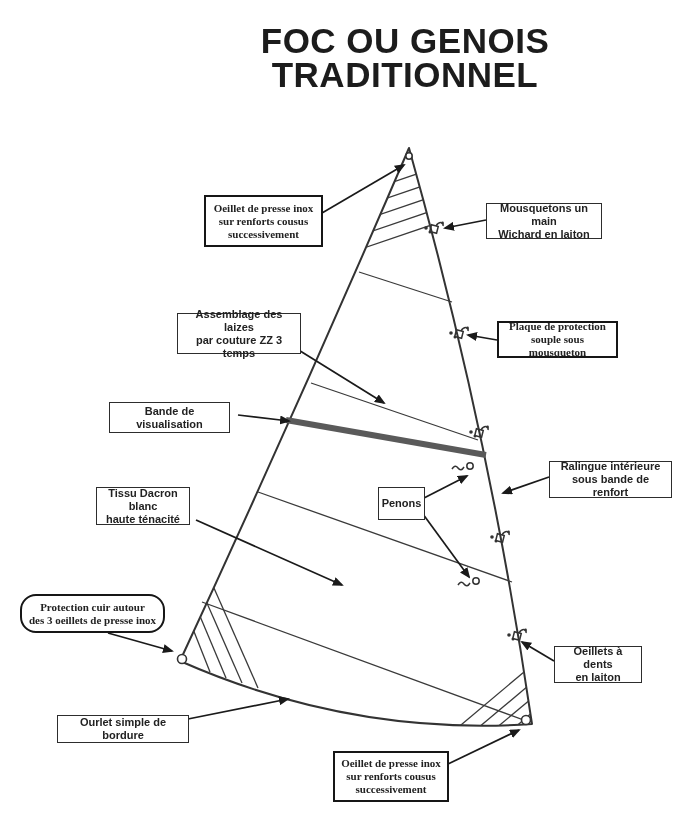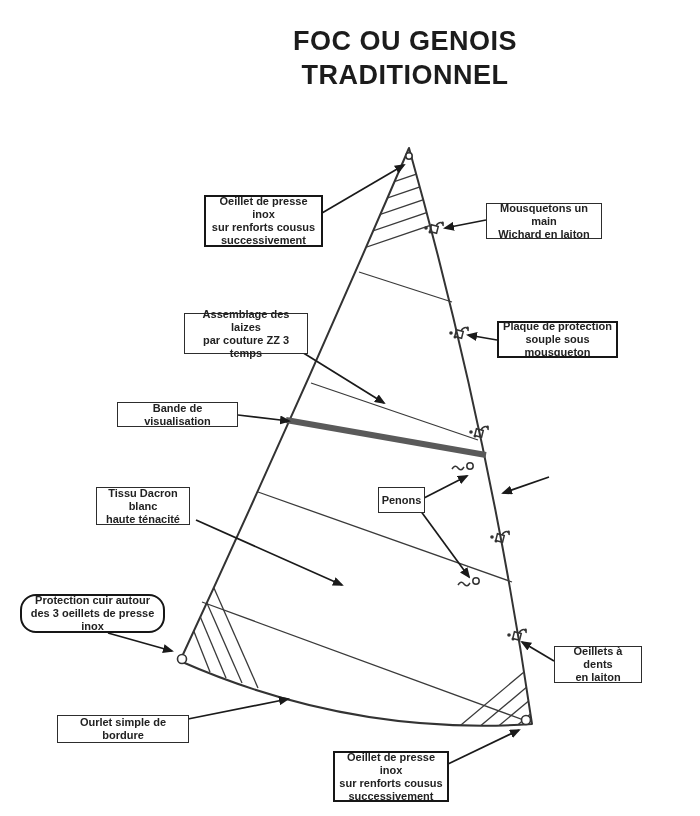--- a/index.html
+++ b/index.html
@@ -2,31 +2,31 @@
 <html><head>
 <meta charset="utf-8">
 <style>
   html,body{margin:0;padding:0;background:#fff;}
   .stage{
     position:relative;width:700px;height:816px;background:#fff;overflow:hidden;
     font-family:"Liberation Sans", sans-serif;color:#1a1a1a;
   }
   .title{
     position:absolute;left:110px;top:24px;width:590px;text-align:center;
-    font-size:27px;line-height:34px;font-weight:600;letter-spacing:.5px;color:#1c1c1c;
+    font-size:35px;line-height:34px;font-weight:600;letter-spacing:.5px;color:#1c1c1c;
     white-space:pre-line;
   }
   svg.diagram{position:absolute;left:0;top:0;}
   .lbl{
     position:absolute;background:#fff;border:1.5px solid #2d2d2d;
     display:flex;align-items:center;justify-content:center;text-align:center;
     font-size:11px;line-height:13px;font-weight:600;color:#222;
     white-space:pre-line;box-sizing:border-box;padding:3px 4px;
   }
-  .lbl.bold{border-width:2.5px;border-color:#161616;}
+  .lbl.bold{border-width:2.5px;border-color:#161616;font-family:Liberation Serif, serif;}
 </style>
 </head>
 <body>
 
 <div class="stage">
 
   <div class="title">FOC OU GENOIS
 TRADITIONNEL</div>
 
   <svg class="diagram" width="700" height="816" viewBox="0 0 700 816">
@@ -152,43 +152,47 @@
     <span>Oeillet de presse inox
 sur renforts cousus
 successivement</span>
   </div>
 
   <div class="lbl" style="left:486px;top:203px;width:116px;height:36px;">
     <span>Mousquetons un main
 Wichard en laiton</span>
   </div>
 
-  <div class="lbl" style="left:184px;top:313px;width:124px;height:41px;align-items:center;">
+  <div class="lbl" style="left:177px;top:313px;width:124px;height:41px;align-items:center;">
     <span>Assemblage des laizes
 par couture ZZ 3 temps</span>
   </div>
 
   <div class="lbl bold" style="left:497px;top:321px;width:121px;height:37px;">
     <span>Plaque de protection
 souple sous mousqueton</span>
   </div>
 
-  <div class="lbl" style="left:117px;top:402px;width:121px;height:25px;">
+  <div class="lbl" style="left:109px;top:402px;width:121px;height:31px;">
     <span>Bande de visualisation</span>
   </div>
 
   <div class="lbl" style="left:96px;top:487px;width:94px;height:38px;">
     <span>Tissu Dacron blanc
 haute ténacité</span>
   </div>
 
-  <div class="lbl" style="left:378px;top:487px;width:47px;height:26px;">
+  <div class="lbl" style="left:378px;top:487px;width:47px;height:33px;">
     <span>Penons</span>
   </div>
 
+  <div class="lbl" style="left:549px;top:461px;width:123px;height:37px;">
+    <span>Ralingue intérieure
+sous bande de renfort</span>
+  </div>
 
   <div class="lbl bold" style="left:20px;top:594px;width:145px;height:39px;border-radius:16px;">
     <span>Protection cuir autour
 des 3 oeillets de presse inox</span>
   </div>
 
   <div class="lbl" style="left:554px;top:646px;width:88px;height:37px;">
     <span>Oeillets à dents
 en laiton</span>
   </div>

